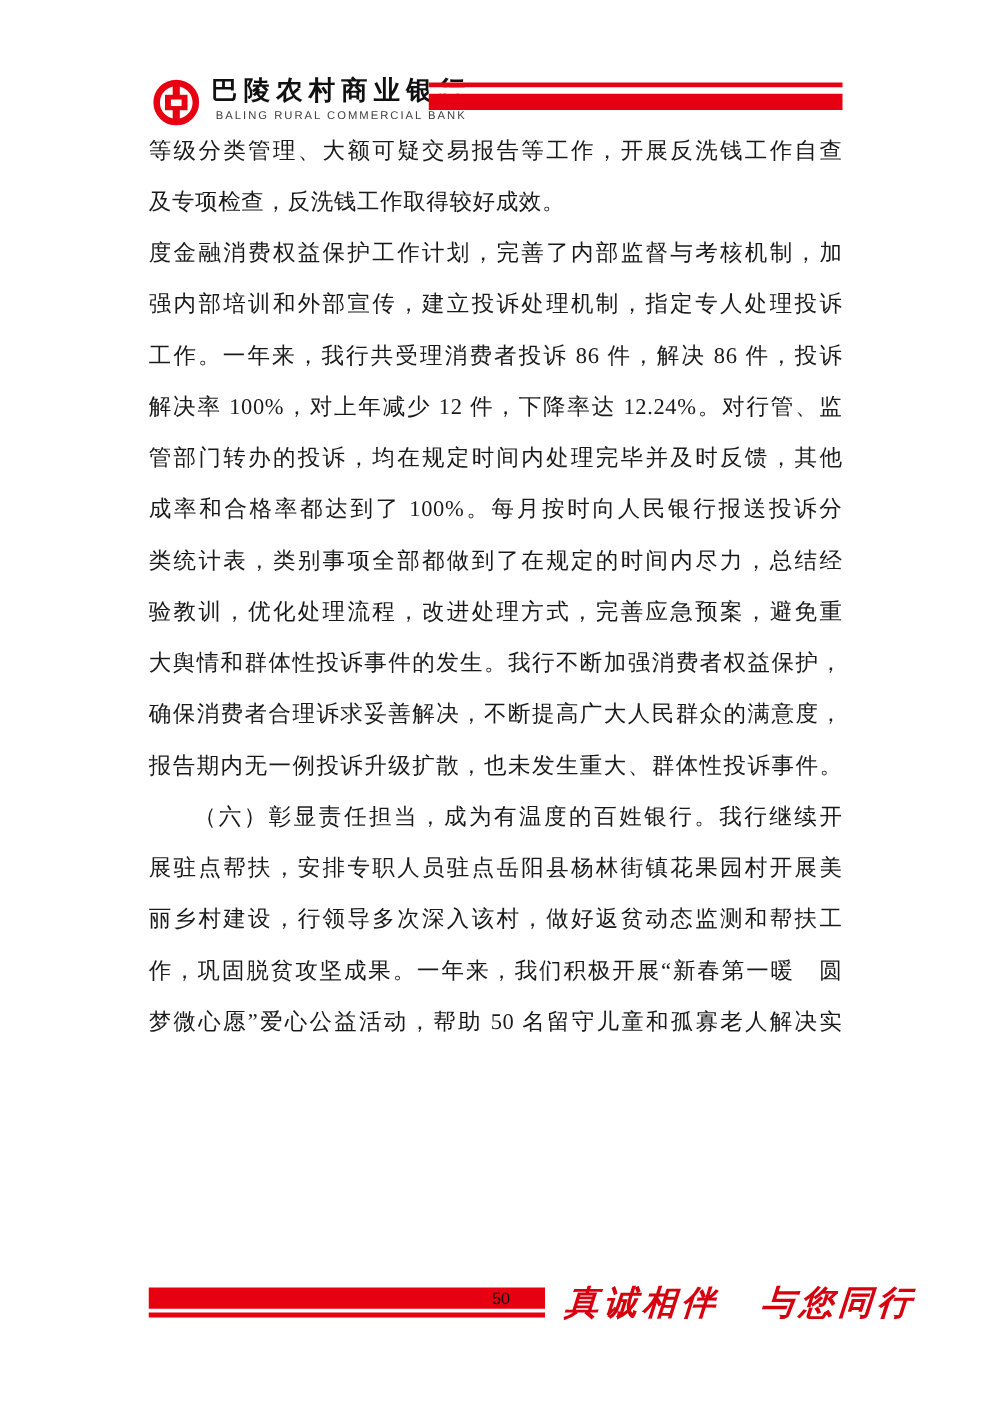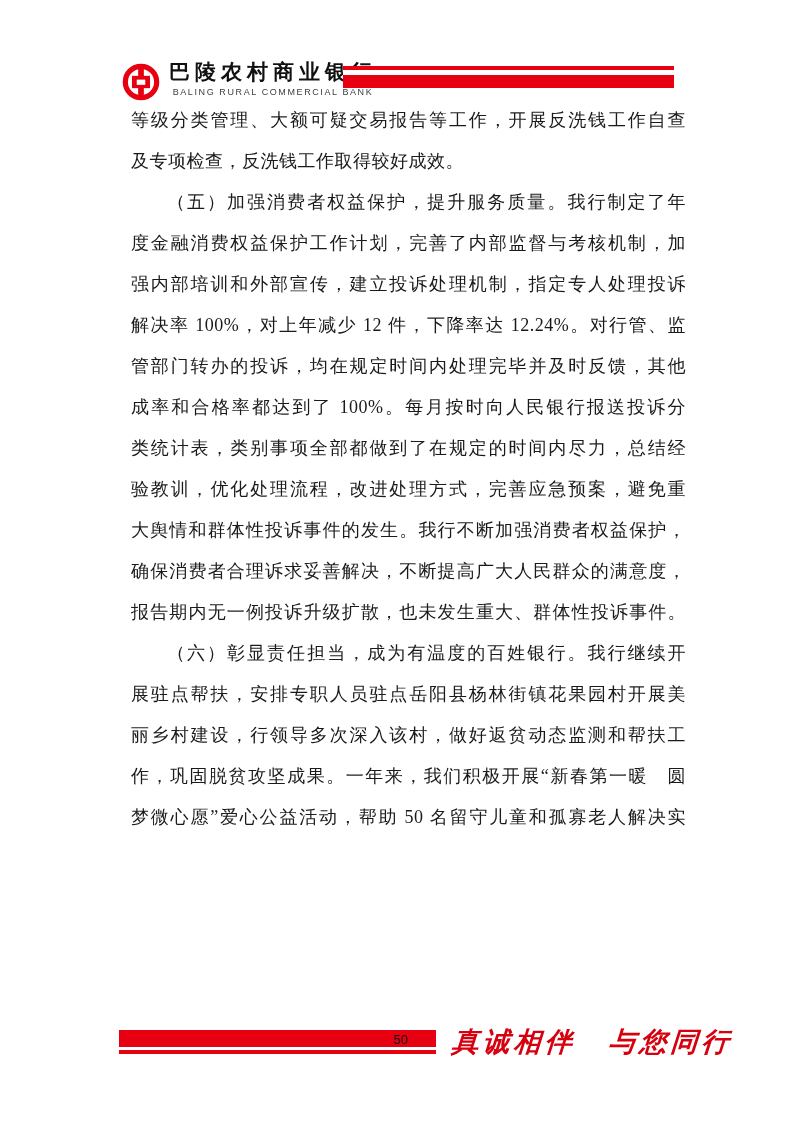--- a/index.html
+++ b/index.html
@@ -28,21 +28,21 @@
     font-family: "Liberation Sans", "DejaVu Sans", sans-serif;
     text-align: center;
   }
   .header-rule { position: absolute; left: 343px; top: 66px; width: 331px; }
   .header-rule .thin  { height: 4px;  background: var(--accent); }
   .header-rule .gap   { height: 5px;  background: #ffffff; }
   .header-rule .thick { height: 13px; background: var(--accent); }
 
   
   .body-text {
-    position: absolute; left: 119px; top: 100px; width: 555px; margin-left: 12px;
+    position: absolute; left: 119px; top: 100px; width: 555px;
   }
   .line {
     height: 41px; line-height: 41px; font-size: 18px;
     text-align: justify; text-align-last: justify;
     letter-spacing: 0.5px;
   }
   .line.indent { text-indent: 36px; }
   .line.para-last { text-align-last: left; }
 
   
@@ -86,23 +86,23 @@
   </div>
   <div class="header-rule">
     <div class="thin"></div>
     <div class="gap"></div>
     <div class="thick"></div>
   </div>
 
   <div class="body-text">
     <div class="line">等级分类管理、大额可疑交易报告等工作，开展反洗钱工作自查</div>
     <div class="line para-last">及专项检查，反洗钱工作取得较好成效。</div>
-    <div class="line indent">（五）加强消费者权益保护，提升服务质量。我行制定了年</div>
     <div class="line">度金融消费权益保护工作计划，完善了内部监督与考核机制，加</div>
     <div class="line">强内部培训和外部宣传，建立投诉处理机制，指定专人处理投诉</div>
+    <div class="line">工作。一年来，我行共受理消费者投诉 86 件，解决 86 件，投诉</div>
     <div class="line">解决率 100%，对上年减少 12 件，下降率达 12.24%。对行管、监</div>
     <div class="line">管部门转办的投诉，均在规定时间内处理完毕并及时反馈，其他</div>
     <div class="line">成率和合格率都达到了 100%。每月按时向人民银行报送投诉分</div>
     <div class="line">类统计表，类别事项全部都做到了在规定的时间内尽力，总结经</div>
     <div class="line">验教训，优化处理流程，改进处理方式，完善应急预案，避免重</div>
     <div class="line">大舆情和群体性投诉事件的发生。我行不断加强消费者权益保护，</div>
     <div class="line">确保消费者合理诉求妥善解决，不断提高广大人民群众的满意度，</div>
     <div class="line">报告期内无一例投诉升级扩散，也未发生重大、群体性投诉事件。</div>
     <div class="line indent">（六）彰显责任担当，成为有温度的百姓银行。我行继续开</div>
     <div class="line">展驻点帮扶，安排专职人员驻点岳阳县杨林街镇花果园村开展美</div>

